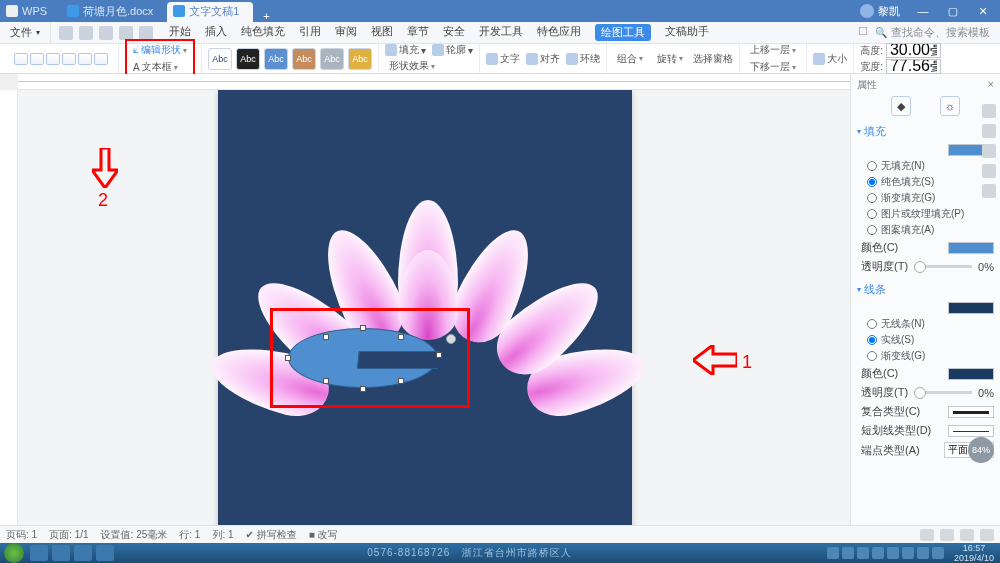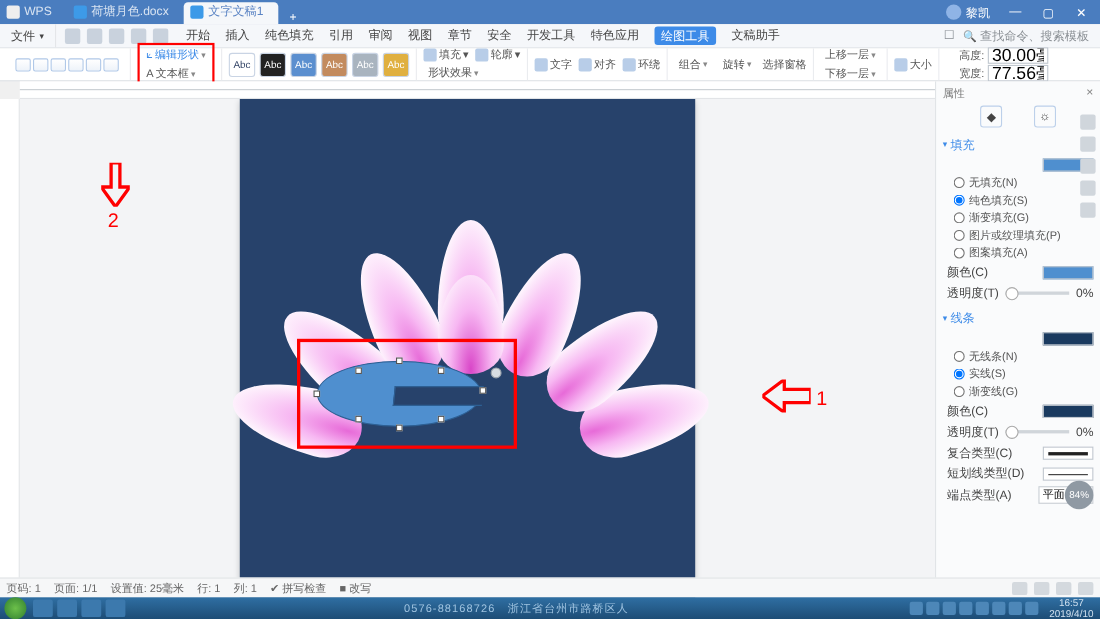--- a/index.html
+++ b/index.html
@@ -41,21 +41,21 @@
   .sw1{background:#fff;color:#346;}
   .sw2{background:#222;color:#fff;}
   .sw3{background:#5b8fcf;color:#fff;}
   .sw4{background:#c38b5e;color:#fff;}
   .sw5{background:#a9b4bf;color:#fff;}
   .sw6{background:#e0b040;color:#fff;}
   .mini { display:flex; flex-direction:column; gap:1px; font-size:10px; color:#555; }
   .mini .row{display:flex; gap:6px;}
   .mini .row span{display:flex; align-items:center; gap:2px;}
   .mini .ic{width:12px;height:12px;background:#b8cde8;display:inline-block;border-radius:2px;}
-  .spin { display:flex; align-items:flex-end; gap:3px; font-size:10px;margin-left:12px; }
+  .spin { display:flex; align-items:flex-end; gap:3px; font-size:10px; }
   .spin input{ width:55px; height:15px; font-size:16px; border:1px solid #c0c7cf; padding:0 3px; background:#fff; }
   
   .rulerh { height:16px; background:#fff; border-bottom:1px solid #e2e4e7; margin-left:18px; margin-right:150px; position:relative; }
   .rulerh::before{content:""; position:absolute; left:0; right:0; top:7px; border-top:1px solid #c7ccd1;}
   
   .workarea { position:absolute; top:90px; left:0; right:150px; bottom:20px; background:#f3f4f6; overflow:hidden; }
   .rulerv { position:absolute; left:0; top:0; bottom:0; width:18px; background:#fff; border-right:1px solid #e2e4e7; }
   .page { position:absolute; left:218px; top:0; width:414px; height:510px; background:#27426b; box-shadow:0 2px 6px rgba(0,0,0,.2); }
   
   .lotus { position:absolute; left:80px; top:100px; width:260px; height:190px; }

